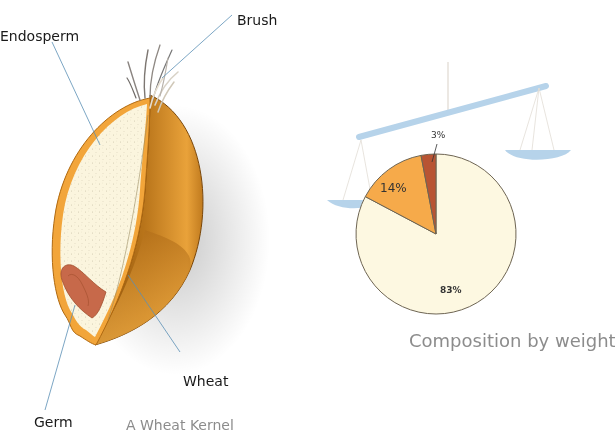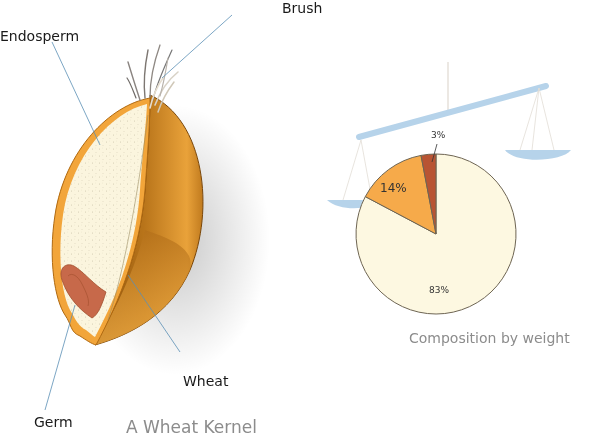--- a/index.html
+++ b/index.html
@@ -1,20 +1,20 @@
 <!DOCTYPE html>
 <html><head>
   <meta charset="utf-8">
   <style>
     html, body { margin: 0; padding: 0; background: #ffffff; }
     body { width: 615px; height: 438px; position: relative; overflow: hidden;
            font-family: "DejaVu Sans", sans-serif; }
     .canvas { position: absolute; left: 0; top: 0; width: 615px; height: 438px; }
     .label { position: absolute; font-family: "DejaVu Sans", sans-serif; color: #1a1a1a; font-size: 14px; white-space: nowrap; }
-    .caption { position: absolute; font-family: "DejaVu Sans", sans-serif; color: #8c8c8c; font-size: 17px; white-space: nowrap; }
+    .caption { position: absolute; font-family: "DejaVu Sans", sans-serif; color: #8c8c8c; font-size: 14px; white-space: nowrap; }
   </style>
 </head>
 <body>
 
 <svg class="canvas" width="615" height="438" viewBox="0 0 615 438" xmlns="http://www.w3.org/2000/svg">
   <defs>
     <radialGradient id="shadowGrad" cx="0.5" cy="0.5" r="0.5">
       <stop offset="0" stop-color="#000" stop-opacity="0.22"></stop>
       <stop offset="1" stop-color="#000" stop-opacity="0"></stop>
     </radialGradient>
@@ -101,22 +101,22 @@
 
     <path d="M436 234 L 365.3 196.6 A 80 80 0 0 1 421.0 155.4 Z" fill="#f6aa4a" stroke="#6e6553" stroke-width="1"></path>
 
     <path d="M436 234 L 421.0 155.4 A 80 80 0 0 1 436 154 Z" fill="#b85433" stroke="#6e6553" stroke-width="1"></path>
 
     <line x1="437" y1="144" x2="432" y2="162" stroke="#333" stroke-width="0.8"></line>
   </g>
 </svg>
 
 <div class="label" style="left:0px; top:28px;">Endosperm</div>
-<div class="label" style="left:237px; top:0px;margin-left:45px;">Brush</div>
+<div class="label" style="left:237px; top:12px;">Brush</div>
 <div class="label" style="left:183px; top:373px;">Wheat</div>
 <div class="label" style="left:34px; top:414px;">Germ</div>
 <div class="caption" style="left:126px; top:417px;">A Wheat Kernel</div>
 
-<div class="caption" style="left:409px; top:330px; font-size:14px;">Composition by weight</div>
+<div class="caption" style="left:409px; top:330px; font-size:18px;">Composition by weight</div>
 
 <div class="label" style="left:431px; top:130px; font-size:9px; color:#333;">3%</div>
 <div class="label" style="left:380px; top:181px; font-size:12px; color:#333;">14%</div>
-<div class="label" style="left:429px; top:285px; font-size:9px; color:#333;">83%</div>
+<div class="label" style="left:440px; top:285px; font-size:9px; color:#333;font-weight:bold;">83%</div>
 
 </body></html>

